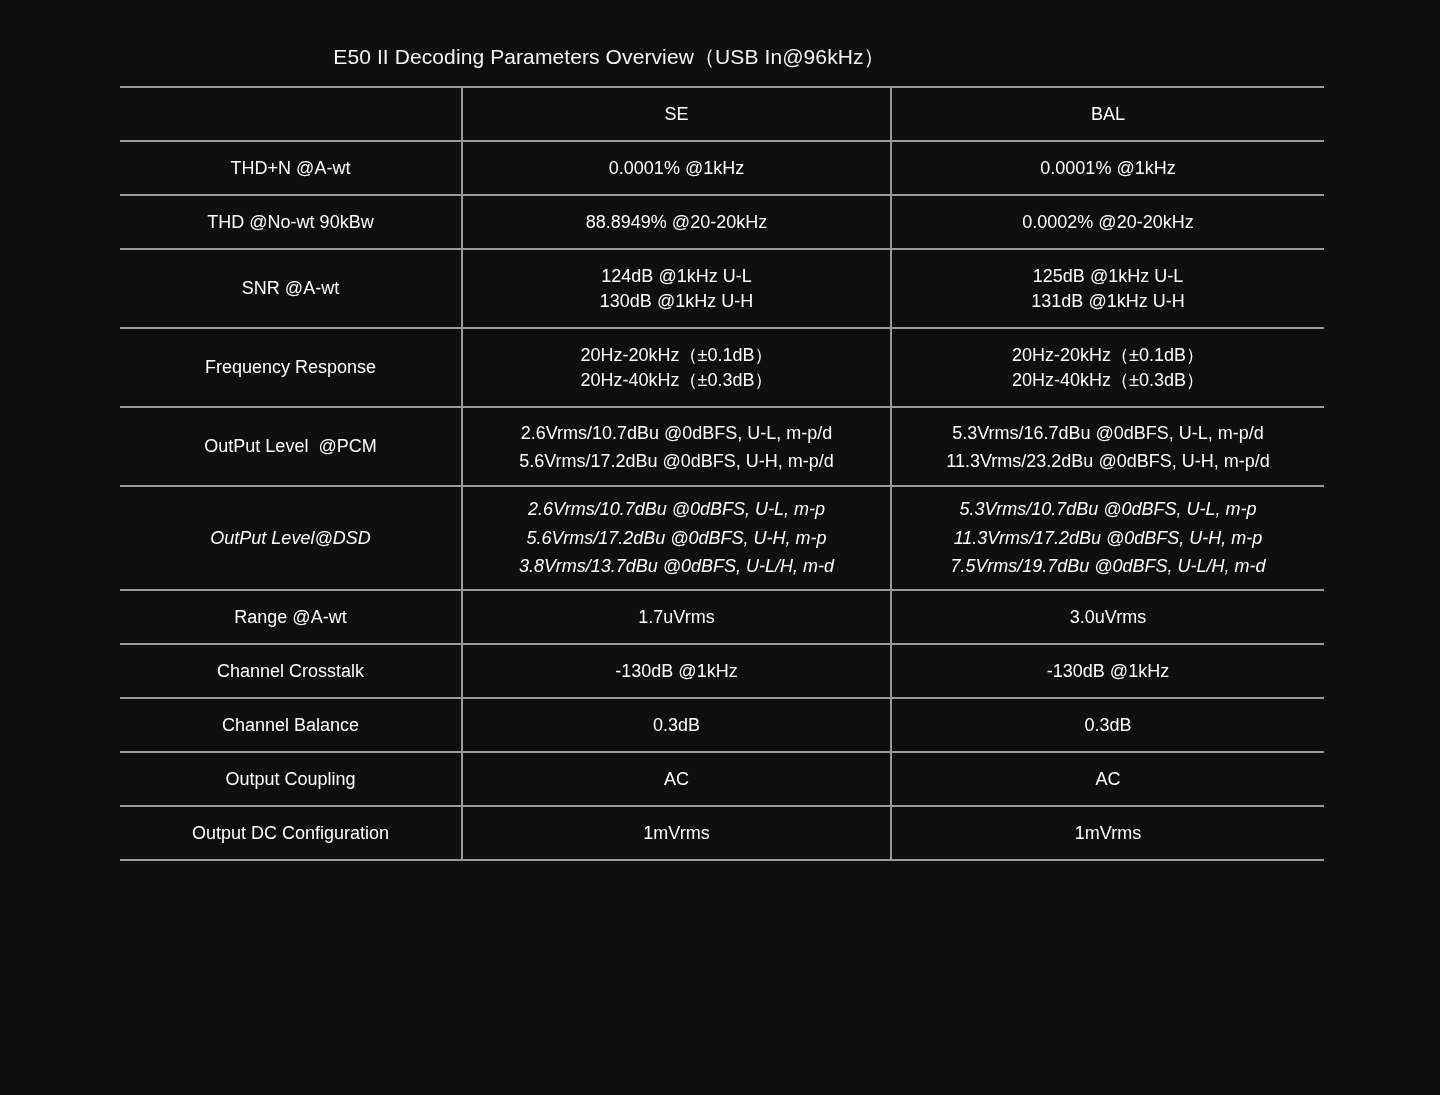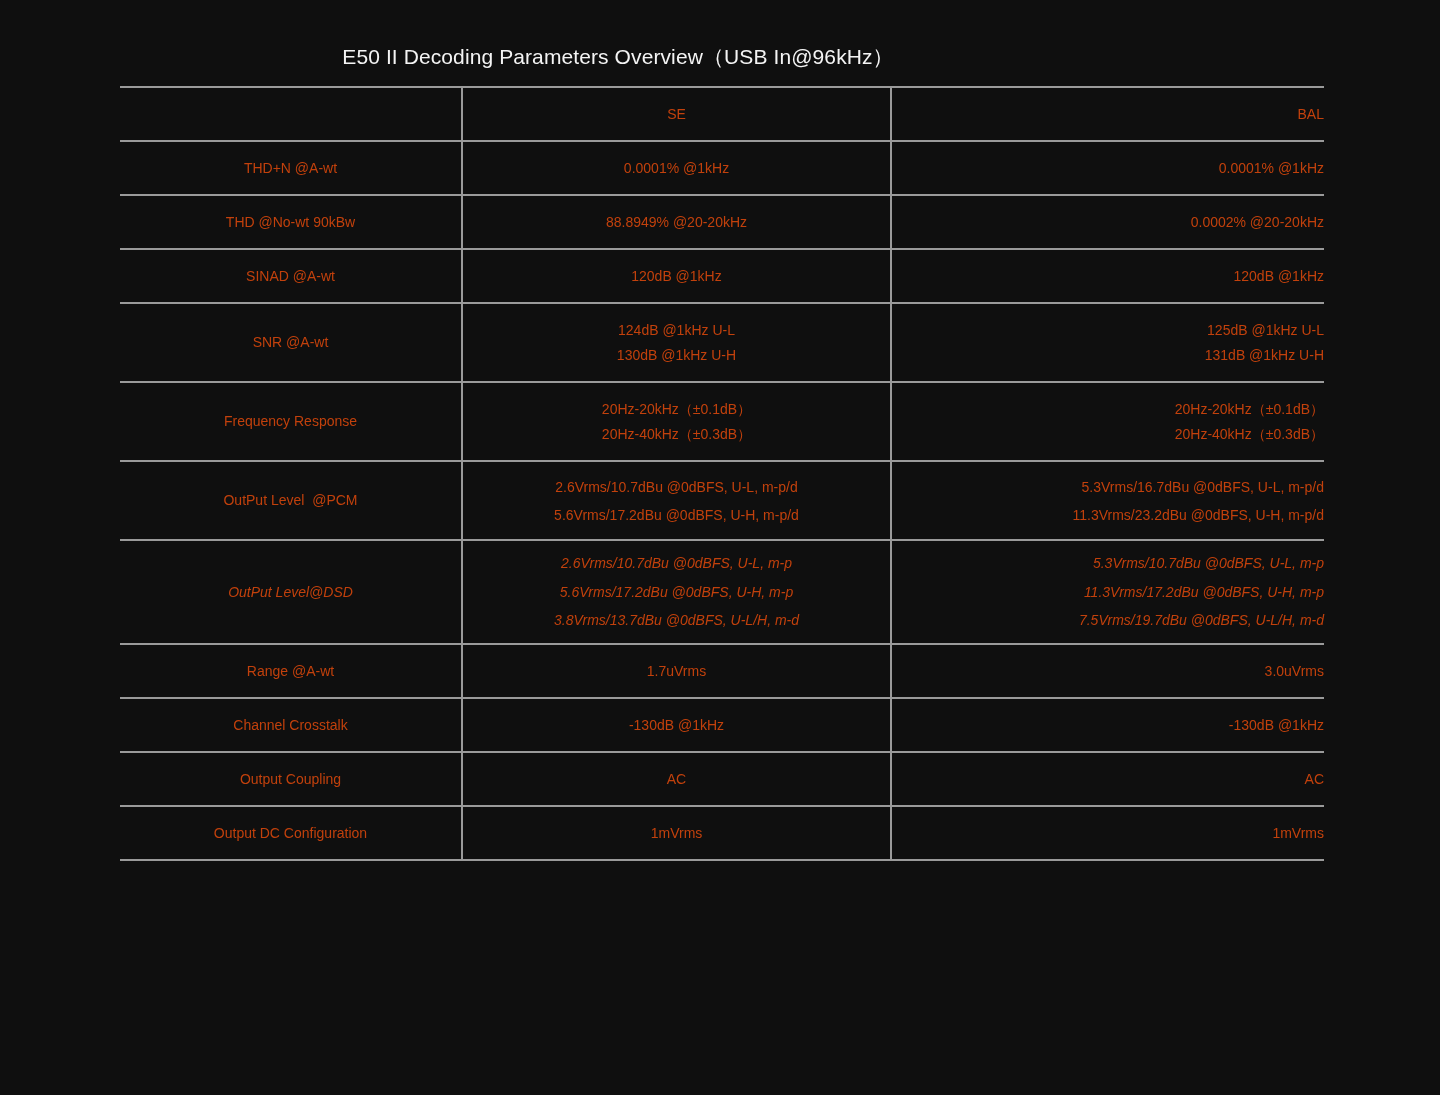--- a/index.html
+++ b/index.html
@@ -11,49 +11,49 @@
       width: 1440px;
       height: 1095px;
       position: relative;
       overflow: hidden;
       color: #ffffff;
       font-family: "Liberation Sans", sans-serif;
     }
     .title {
       position: absolute;
       top: 43px;
-      left: 16px;
+      left: 7px;
       width: 1204px;
       text-align: center;
       font-size: 21px;
       letter-spacing: 0.1px;
       color: #f4f4f4;
       line-height: 28px;
     }
     table.spec {
       position: absolute;
       top: 86px;
       left: 120px;
       width: 1202px;
       border-collapse: collapse;
       table-layout: fixed;
     }
     table.spec td {
       border-top: 2px solid #9a9a9a;
       border-bottom: 2px solid #9a9a9a;
       text-align: center;
       vertical-align: middle;
-      font-size: 14px;
-      color: #c2410c;
+      font-size: 18px;
+      color: #ffffff;
       line-height: 25px;
       padding: 0;
     }
     table.spec td.param { width: 341px; border-right: 2px solid #9a9a9a; margin-top: 28px; }
     table.spec td.se { width: 427px; border-right: 2px solid #9a9a9a; }
-    table.spec td.bal { width: 432px; text-align: right; }
+    table.spec td.bal { width: 432px; }
     tr.h52 td { height: 52px; }
     tr.h77 td { height: 77px; }
     tr.h102 td { height: 102px; font-style: italic; }
     .line { display: block; }
     tr.tall3 td .line { line-height: 28.5px; }
     tr.tall2pcm td .line { line-height: 28px; }
   </style>
 </head>
 <body>
 
@@ -80,29 +80,20 @@
     <tr class="h52">
       <td class="param">THD @No-wt 90kBw</td>
       <td class="se">
           <span class="line">88.8949% @20-20kHz</span>
         </td>
       <td class="bal">
           <span class="line">0.0002% @20-20kHz</span>
         </td>
     </tr>
 
-    <tr class="h52">
-      <td class="param">SINAD @A-wt</td>
-      <td class="se">
-          <span class="line">120dB @1kHz</span>
-        </td>
-      <td class="bal">
-          <span class="line">120dB @1kHz</span>
-        </td>
-    </tr>
 
     <tr class="h77">
       <td class="param">SNR @A-wt</td>
       <td class="se">
         <span class="line">124dB @1kHz U-L</span>
         <span class="line">130dB @1kHz U-H</span>
       </td>
       <td class="bal">
         <span class="line">125dB @1kHz U-L</span>
         <span class="line">131dB @1kHz U-H</span>
@@ -161,20 +152,29 @@
     <tr class="h52">
       <td class="param">Channel Crosstalk</td>
       <td class="se">
           <span class="line">-130dB @1kHz</span>
         </td>
       <td class="bal">
           <span class="line">-130dB @1kHz</span>
         </td>
     </tr>
 
+    <tr class="h52">
+      <td class="param">Channel Balance</td>
+      <td class="se">
+          <span class="line">0.3dB</span>
+        </td>
+      <td class="bal">
+          <span class="line">0.3dB</span>
+        </td>
+    </tr>
 
 
     <tr class="h52">
       <td class="param">Output Coupling</td>
       <td class="se">
           <span class="line">AC</span>
         </td>
       <td class="bal">
           <span class="line">AC</span>
         </td>

